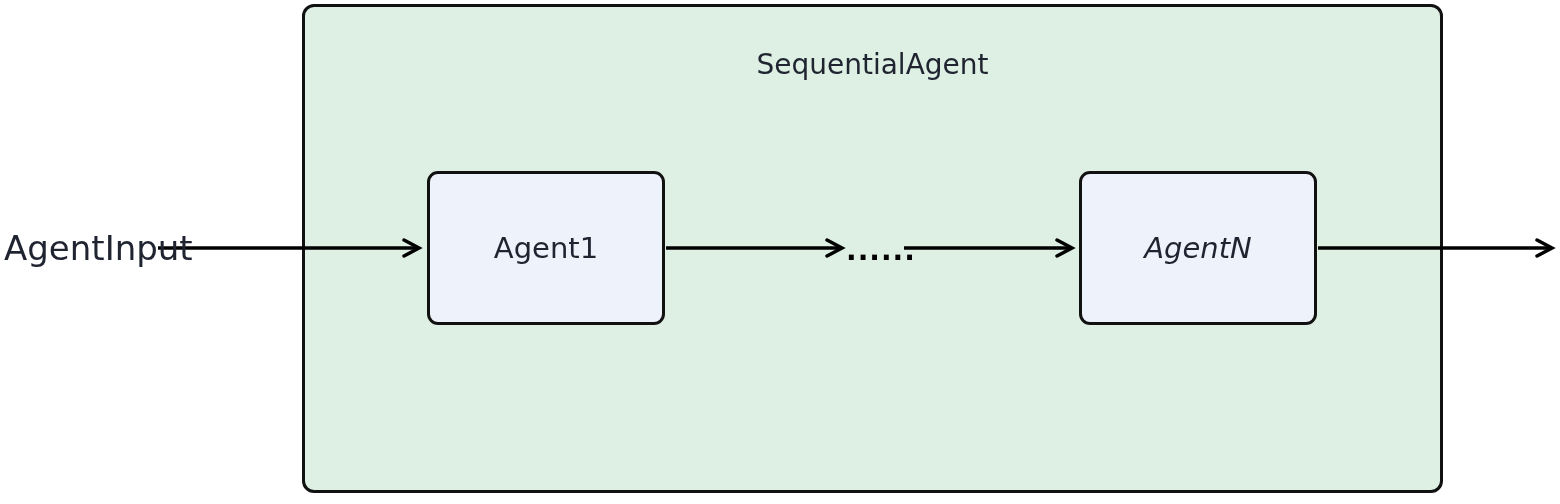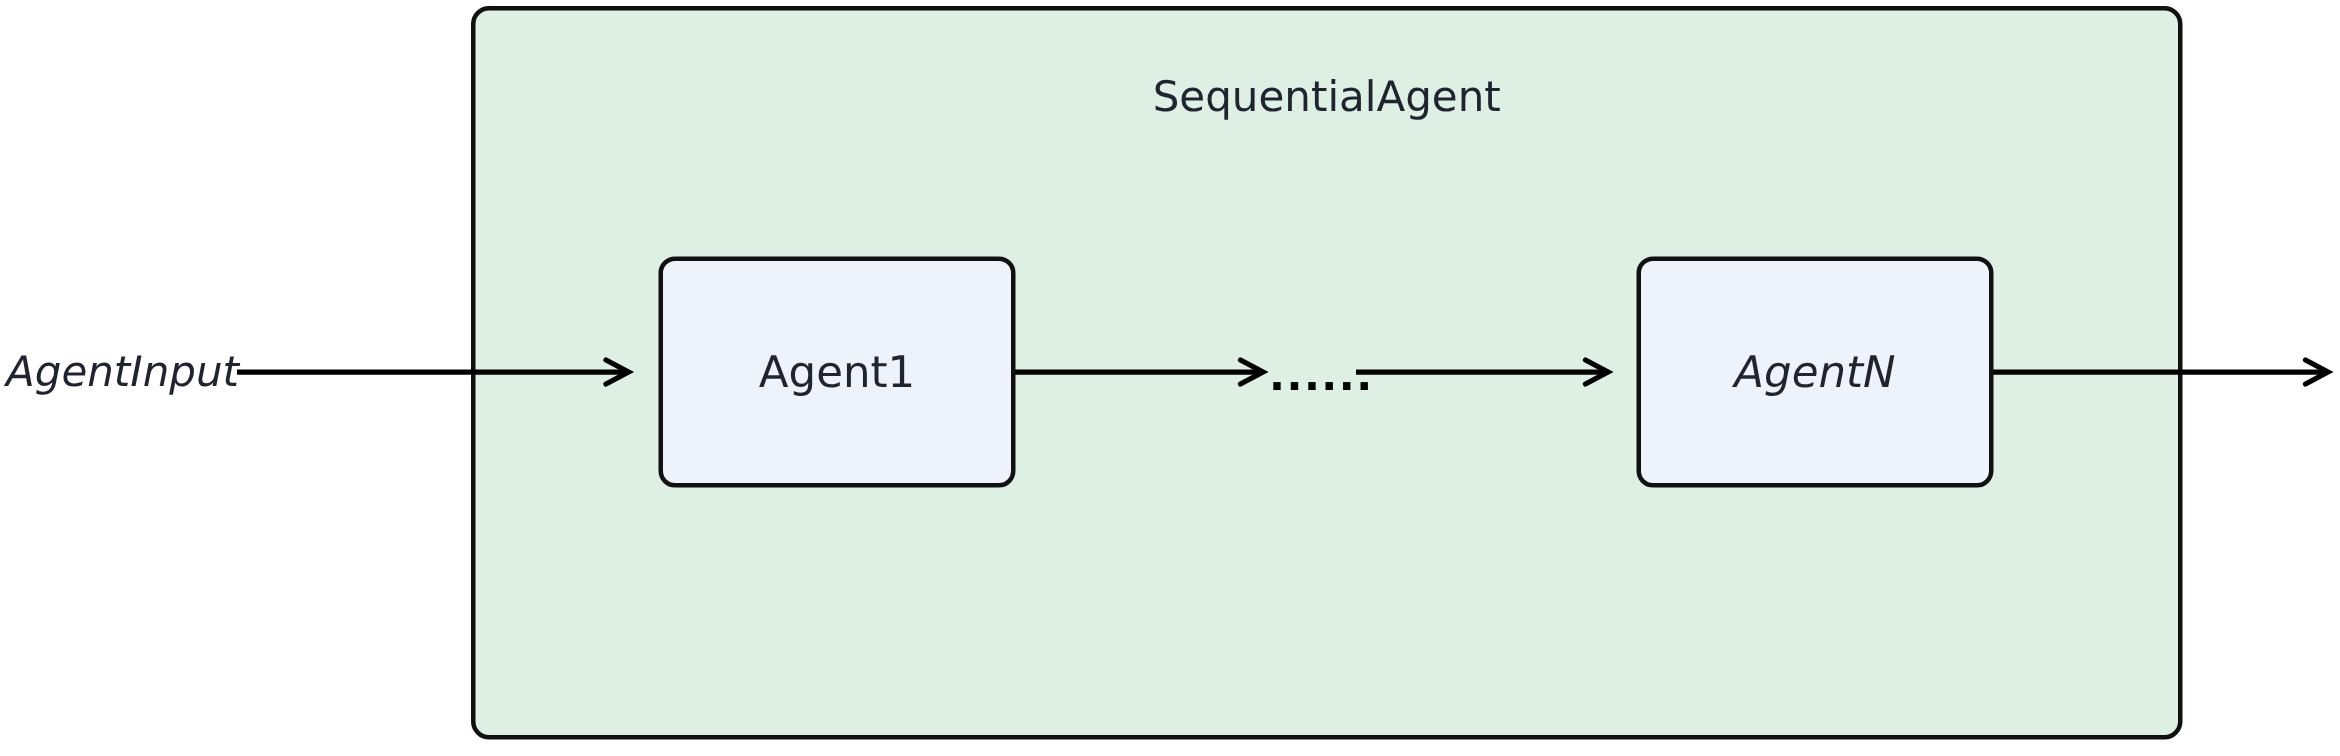--- a/index.html
+++ b/index.html
@@ -24,21 +24,20 @@
     background:var(--bg);
     overflow:hidden;
   }
   .cluster{
     position:absolute;
     left:302px; top:4px;
     width:1141px; height:489px;
     background:var(--container-fill);
     border:3px solid var(--container-border);
     border-radius:12px;
-    margin-left:12px;
   }
   .cluster-title{
     position:absolute;
     top:41px; left:0;
     width:100%;
     text-align:center;
     font-size:28px;
     color:var(--text);
   }
   .node{
@@ -46,32 +45,30 @@
     top:171px;
     width:238px; height:154px;
     background:var(--node-fill);
     border:3px solid var(--node-border);
     border-radius:11px;
     display:flex;
     align-items:center;
     justify-content:center;
     font-size:29px;
     color:var(--text);
-    margin-left:12px;
   }
   .node.agent1{left:427px;}
   .node.agentN{left:1079px;font-style:italic;}
   .input-label{
     position:absolute;
     left:4px; top:231px;
-    font-size:28px;
+    font-size:34px;
     line-height:34px;
     color:var(--text);
     white-space:nowrap;
-    font-style:italic;
   }
   .edge-label{
     position:absolute;
     left:846px; top:234px;
     width:56px;
     text-align:center;
     font-size:28px;
     font-weight:700;
     letter-spacing:1px;
     color:var(--edge);

